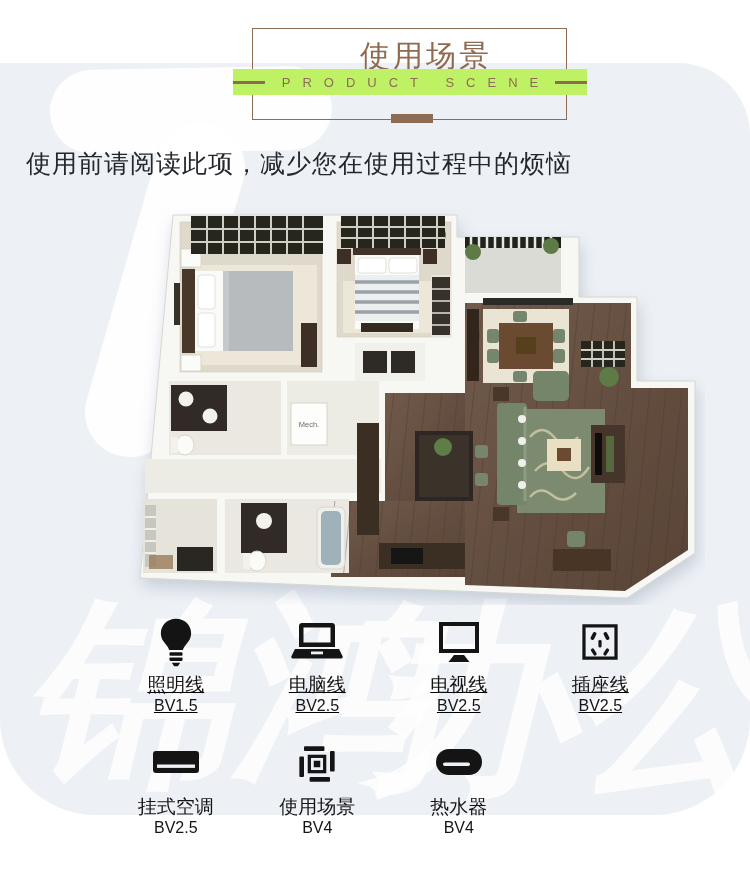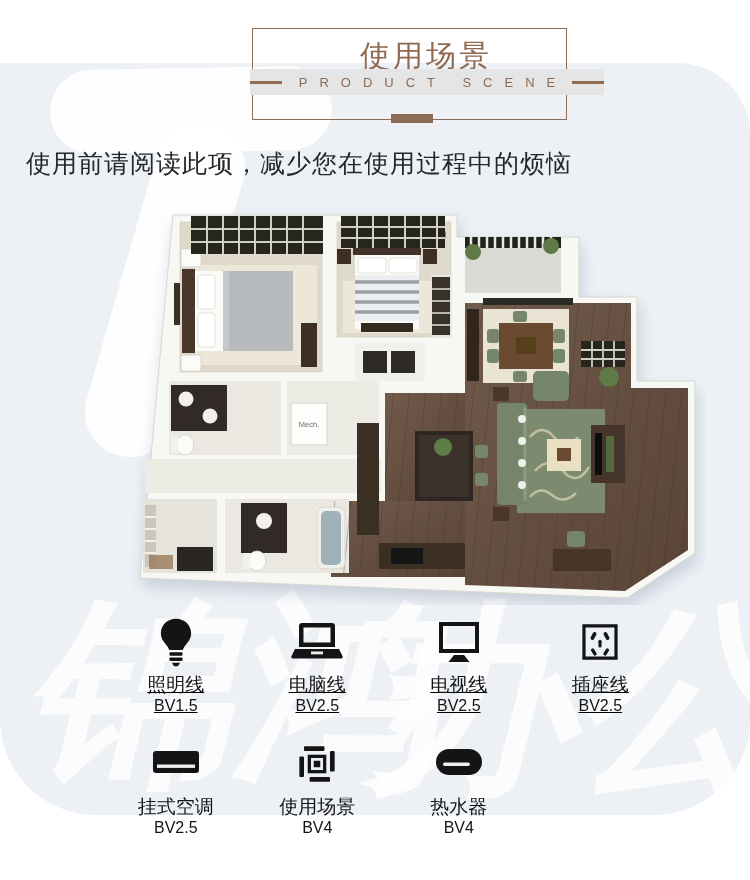--- a/index.html
+++ b/index.html
@@ -11,22 +11,22 @@
            background:#edf1f6; border-radius:0 72px 96px 96px; z-index:1; }
 
   .watermark { position:absolute; left:0; top:0; width:750px; height:880px;
                z-index:2; pointer-events:none; }
 
   .header-box { position:absolute; left:252px; top:28px; width:315px; height:92px;
                 border:1.5px solid #8e6c54; z-index:3; }
   .header-title { position:absolute; left:252px; top:36px; width:260px; text-align:center;
                   font-family:"Liberation Serif","DejaVu Serif",serif;
                   font-size:30px; color:#8f6a50; letter-spacing:3px; z-index:4;margin-left:44px; }
-  .ps-row { position:absolute; left:250px; top:69px; width:354px; height:26px;
-            background:#e5e5e5; display:flex; align-items:center;
+  .ps-row { position:absolute; left:233px; top:69px; width:354px; height:26px;
+            background:#bef264; display:flex; align-items:center;
             justify-content:space-between; z-index:4; }
   .ps-dash { width:32px; height:3px; background:#8e6c54; flex:0 0 auto; }
   .ps-text { font-size:13px; letter-spacing:12px; padding-left:12px;
              color:#8e6c54; white-space:nowrap; }
   .accent-bar { position:absolute; left:391px; top:114px; width:42px; height:9px;
                 background:#8e6c54; z-index:5; }
 
   .intro { position:absolute; left:0; top:147px; width:598px; text-align:center;
            font-family:"Liberation Serif","DejaVu Serif",serif;
            font-size:25px; letter-spacing:1px; color:#24272b; z-index:3; }

